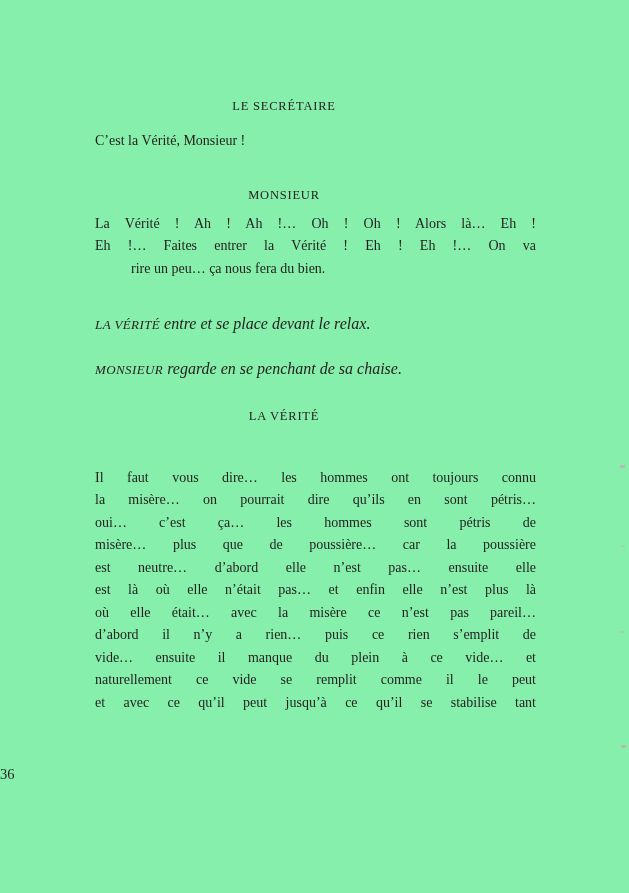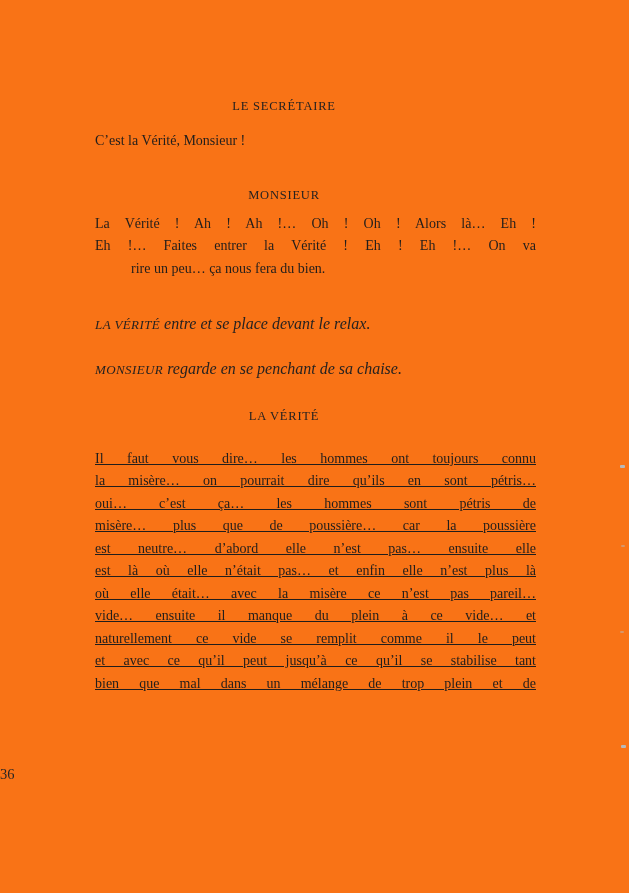--- a/index.html
+++ b/index.html
@@ -6,21 +6,21 @@
   html, body {
     width: 629px; height: 893px;
     background: #ffffff;
     font-family: "Liberation Serif", "DejaVu Serif", serif;
     color: #211e1c;
     overflow: hidden;
   }
   .page {
     position: relative;
     width: 629px; height: 893px;
-    background: #f97316;
+    background: #86efac;
   }
   
   .speaker-heading {
     position: absolute;
     left: 0; width: 568px;
     text-align: center;
     font-size: 12.5px;
     letter-spacing: 0.8px;
     color: #262220;
     white-space: nowrap;
@@ -87,32 +87,32 @@
   <div class="stage-direction" style="top: 360px;">
     <span class="sd-speaker">MONSIEUR</span><span> regarde en se penchant de sa chaise.</span>
   </div>
 
   <div class="stage-direction" style="top: 315px;">
     <span class="sd-speaker">LA VÉRITÉ</span><span> entre et se place devant le relax.</span>
   </div>
 
   <div class="speaker-heading" style="top: 409px;">LA VÉRITÉ</div>
 
-  <div class="speech" style="top: 448px; text-decoration: underline;">
+  <div class="speech" style="top: 467px;">
     <div class="jline">Il faut vous dire… les hommes ont toujours connu</div>
     <div class="jline">la misère… on pourrait dire qu’ils en sont pétris…</div>
     <div class="jline">oui… c’est ça… les hommes sont pétris de</div>
     <div class="jline">misère… plus que de poussière… car la poussière</div>
     <div class="jline">est neutre… d’abord elle n’est pas… ensuite elle</div>
     <div class="jline">est là où elle n’était pas… et enfin elle n’est plus là</div>
     <div class="jline">où elle était… avec la misère ce n’est pas pareil…</div>
+    <div class="jline">d’abord il n’y a rien… puis ce rien s’emplit de</div>
     <div class="jline">vide… ensuite il manque du plein à ce vide… et</div>
     <div class="jline">naturellement ce vide se remplit comme il le peut</div>
     <div class="jline">et avec ce qu’il peut jusqu’à ce qu’il se stabilise tant</div>
-    <div class="jline">bien que mal dans un mélange de trop plein et de</div>
   </div>
 
   <div class="page-number" style="top: 766px;">36</div>
 
   <div class="speck" style="left: 620px; top: 465px; width: 5px; height: 3px;"></div>
   <div class="speck" style="left: 621px; top: 545px; width: 4px; height: 2px; opacity: 0.5;"></div>
   <div class="speck" style="left: 620px; top: 631px; width: 4px; height: 2px; opacity: 0.5;"></div>
   <div class="speck" style="left: 621px; top: 745px; width: 5px; height: 3px;"></div>
 
 </div>

